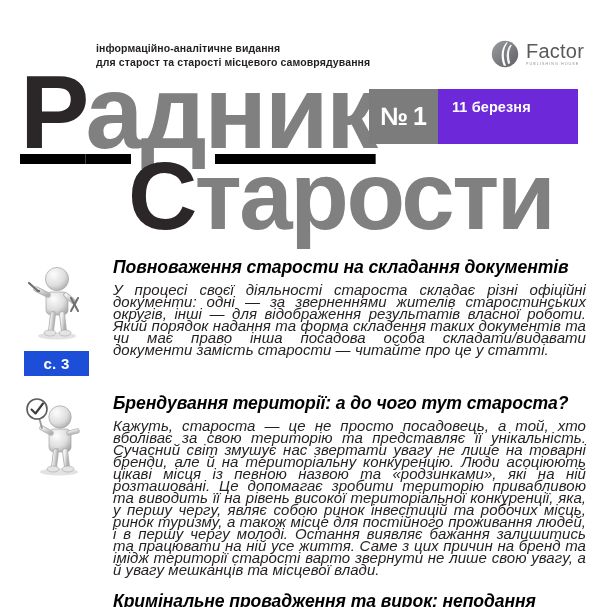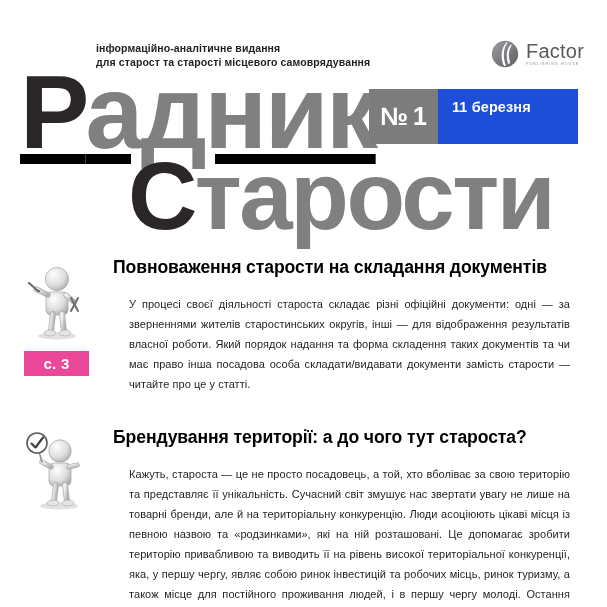--- a/index.html
+++ b/index.html
@@ -97,21 +97,21 @@
     align-items:center;
     justify-content:center;
     font-size:25px;
     font-weight:700;
     letter-spacing:0px;
   }
   .date-box{
     position:absolute;
     left:438px;top:89px;
     width:140px;height:55px;
-    background:#1d4ed8;
+    background:#6d28d9;
     color:#ffffff;
     padding:9px 0 0 14px;
     box-sizing:border-box;
     font-size:14.5px;
     font-weight:700;
     line-height:18px;
     letter-spacing:0.1px;
   }
 
   
@@ -128,39 +128,40 @@
     width:113px;
     flex:0 0 113px;
     display:flex;
     flex-direction:column;
     align-items:center;
     padding-top:6px;
   }
   .art-body{
     flex:1 1 auto;
     padding-right:21px;
+    font-style:italic;
   }
   .art-title{
     font-size:17.6px;
     font-weight:700;
     color:#000000;
     line-height:22px;
     letter-spacing:-0.1px;
     margin:0 0 6px 0;
   }
   .art-text{
-    font-size:11px;
-    line-height:20px;
+    font-size:15px;
+    line-height:12px;
     color:#231f20;
     text-align:justify;
-    margin:16px;
+    margin:0;
     letter-spacing:0.05px;
   }
   .page-badge{
-    background:#ec4899;
+    background:#1d4ed8;
     color:#ffffff;
     font-size:15px;
     font-weight:700;
     padding:4px 0;
     width:65px;
     text-align:center;
     letter-spacing:0.3px;
   }
 
   

